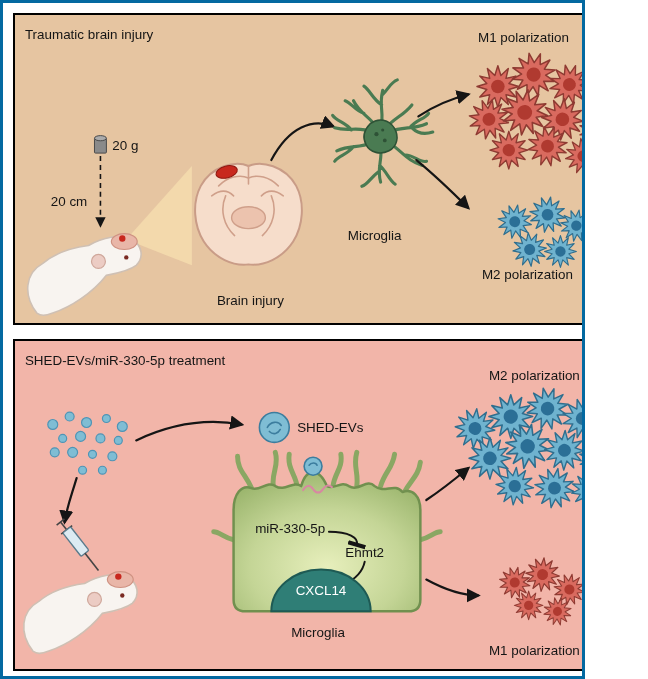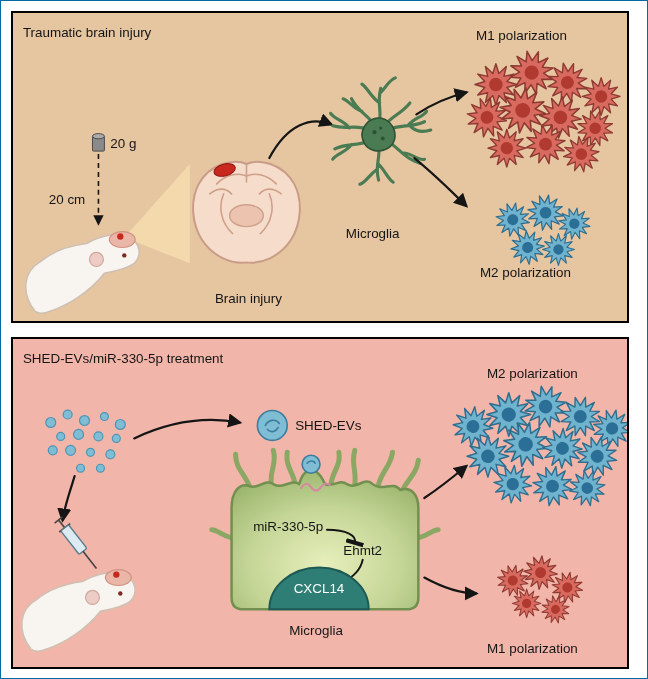--- a/index.html
+++ b/index.html
@@ -1,16 +1,16 @@
 <!DOCTYPE html>
 <html style="--panel-top-bg: #e6c5a1; --panel-bottom-bg: #f2b5a9; --m1-fill: #d96a5f; --m1-stroke: #8e3a32; --m1-nucleus: #b03a30; --m2-fill: #6fb3cf; --m2-stroke: #2f6e8e; --m2-nucleus: #2b6f96; --microglia-green: #4a7b52; --cell-edge: #71904f; --nucleus-teal: #2f7e76; --injury-red: #c8281e; --ev-blue: #7fbdd4;"><head>
 <meta charset="utf-8">
 <style>
   html,body{margin:0;padding:0;background:#ffffff;}
-  .canvas{position:relative;width:648px;height:679px;background:#fff;border:1px solid #0369a1;box-sizing:border-box;font-family:"Liberation Sans",sans-serif;overflow:hidden;}
+  .canvas{position:relative;width:585px;height:679px;background:#fff;border:3px solid #0369a1;box-sizing:border-box;font-family:"Liberation Sans",sans-serif;overflow:hidden;}
   .panel{position:absolute;border:2px solid #000;box-sizing:border-box;}
   .panel-top{left:10px;top:10px;width:618px;height:312px;background:var(--panel-top-bg,#e6c5a1);}
   .panel-bottom{left:10px;top:336px;width:618px;height:332px;background:var(--panel-bottom-bg,#f2b5a9);}
   svg{display:block;}
   text{font-family:"Liberation Sans",sans-serif;font-size:13.5px;fill:#151515;}
   .anchor-mid{text-anchor:middle;}
   .lbl-white{fill:#ffffff;}
   .arrow{stroke:#151515;stroke-width:2.2;fill:none;stroke-linecap:round;}
   .drop-line{stroke:#151515;stroke-width:1.6;stroke-dasharray:5 4;fill:none;}
   .cell-m1{fill:var(--m1-fill,#d96a5f);stroke:var(--m1-stroke,#8e3a32);stroke-width:1.4;stroke-linejoin:round;}

